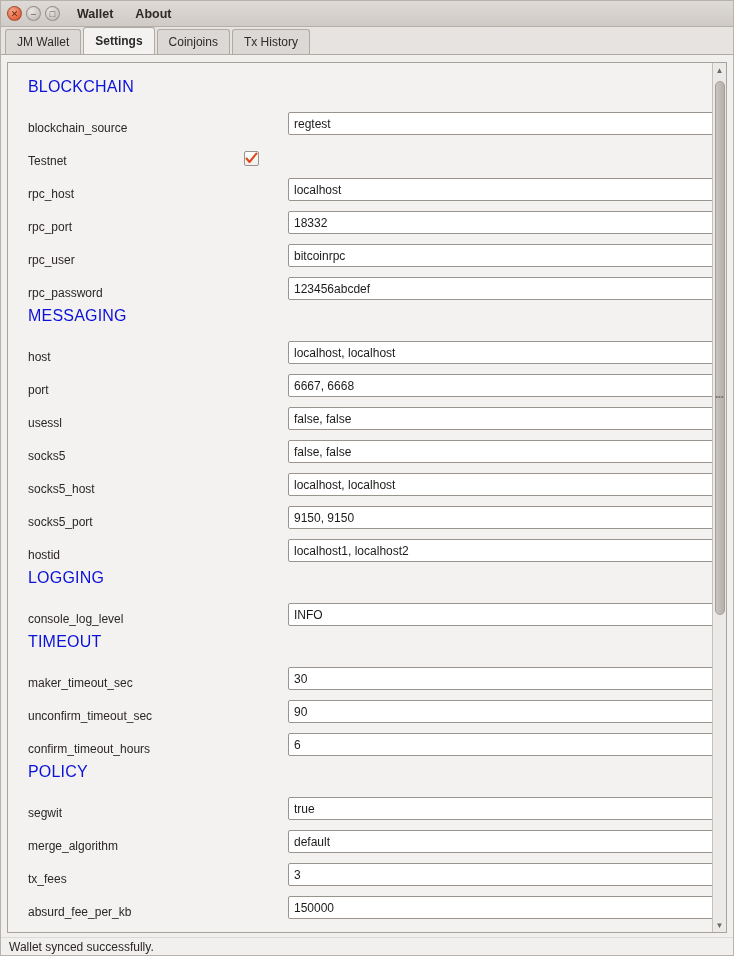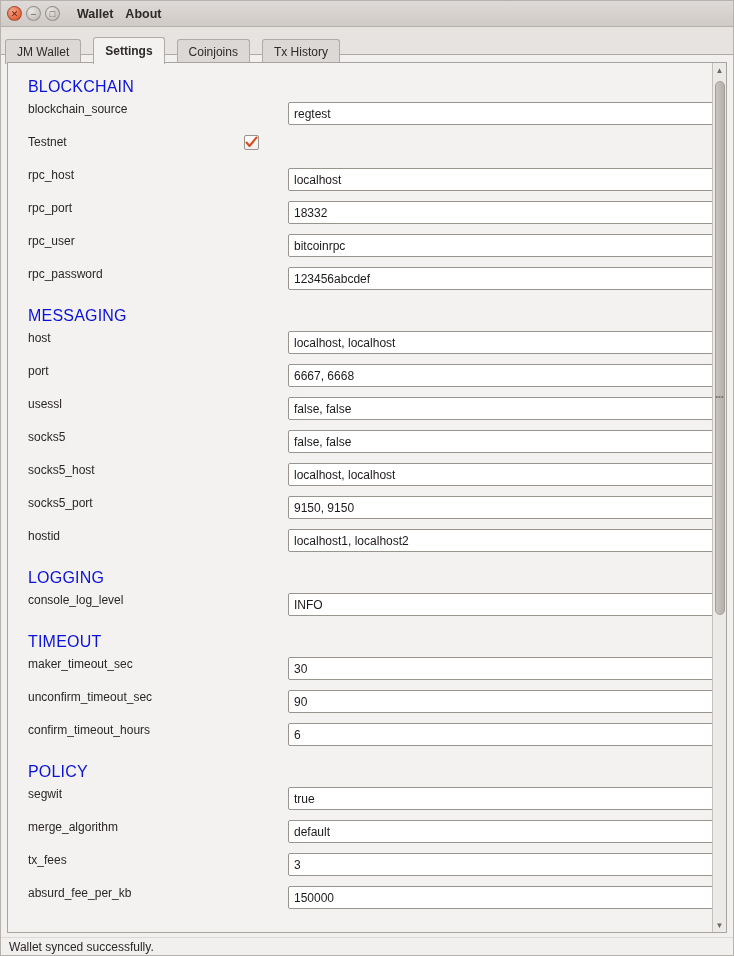--- a/index.html
+++ b/index.html
@@ -33,21 +33,21 @@
   .wbtn {
     width: 15px; height: 15px; border-radius: 50%;
     display: inline-flex; align-items: center; justify-content: center;
     font-size: 9px; color: #5a4a42;
     border: 1px solid rgba(0,0,0,0.28);
   }
   .wbtn.close { background: radial-gradient(circle at 35% 30%, #f6a58a, #d94a1e); color: #6b2409; }
   .wbtn.min   { background: radial-gradient(circle at 35% 30%, #e9e5e2, #bcb6b1); }
   .wbtn.max   { background: radial-gradient(circle at 35% 30%, #e9e5e2, #bcb6b1); }
   .menubar {
-    display: flex; align-items: center; gap: 6px;
+    display: flex; align-items: center; gap: 16px;
     margin-left: 14px;
     font-size: 12.5px; color: #2e2a28; font-weight: bold;
   }
   .menubar .mi { padding: 2px 3px; }
 
   
   .tabbar {
     height: 28px;
     background: #e6e3e0;
     border-bottom: 1px solid #b0aaa5;
@@ -60,23 +60,23 @@
     height: 25px;
     padding: 0 11px;
     display: flex; align-items: center;
     font-size: 12px;
     color: #2d2a28;
     background: #dcd8d5;
     border: 1px solid #b0aaa5;
     border-bottom: none;
     border-top-left-radius: 3px;
     border-top-right-radius: 3px;
-    margin-right: 12px;
-    position: relative;
-    top: 10px;
+    margin-right: 2px;
+    position: relative;
+    top: 0;
   }
   .tab.active {
     background: #f4f2f1;
     font-weight: bold;
     height: 27px;
     z-index: 2;
   }
 
   
   .content-wrap {
@@ -103,21 +103,21 @@
   .rows { width: 100%; }
 
   .section {
     color: #0a11d8;
     font-size: 16px;
     padding: 7px 0 6px 2px;
     letter-spacing: 0.2px;
   }
   .row {
     display: flex;
-    align-items: flex-start;
+    align-items: flex-end;
     height: 33px;
   }
   .row .label {
     width: 216px;
     flex: 0 0 216px;
     color: #2a2725;
     font-size: 12px;
     padding-left: 2px;
   }
   .row .field { flex: 1 1 auto; padding-right: 10px; }

